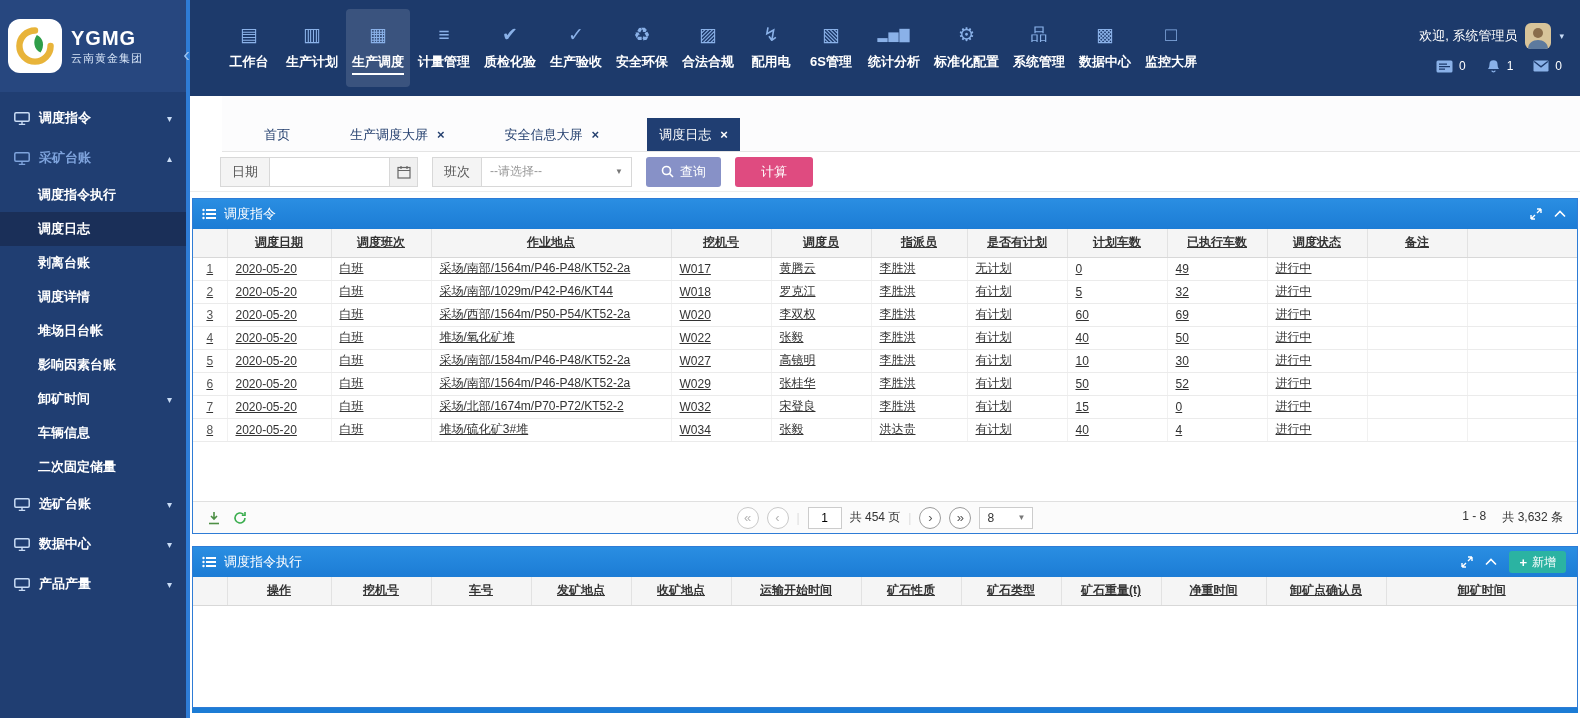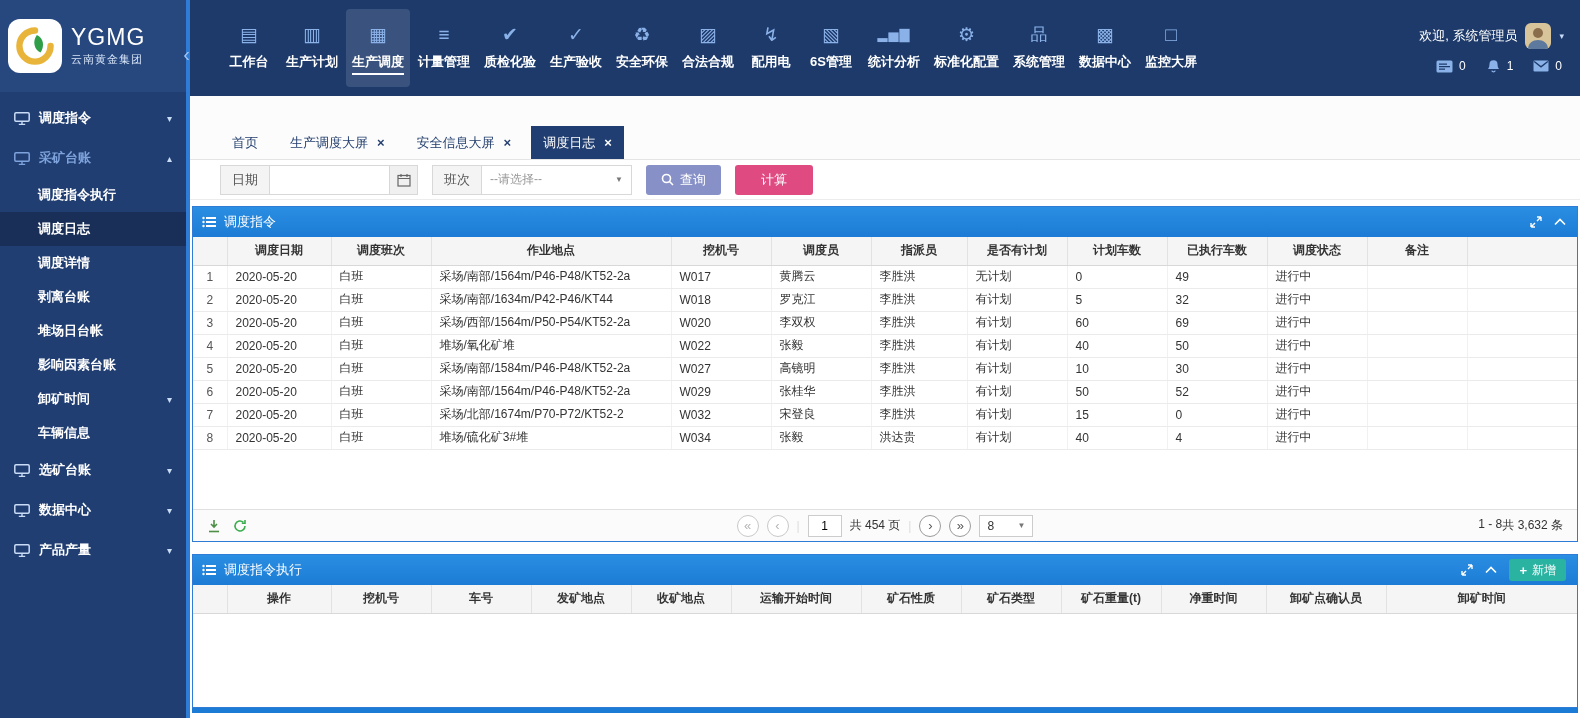--- a/index.html
+++ b/index.html
@@ -3,21 +3,21 @@
 <meta charset="utf-8">
 <style>
   *{margin:0;padding:0;box-sizing:border-box;}
   html,body{width:1580px;height:718px;}
   body{overflow:hidden;display:flex;font-family:"Liberation Sans","DejaVu Sans",sans-serif;font-size:12px;color:#333;background:#fff;}
 
   
   .sidebar{width:190px;flex-shrink:0;background:var(--sidebar-bg,#203e72);border-right:4px solid var(--accent-blue,#2e7cd6);display:flex;flex-direction:column;position:relative;}
   .logo{height:92px;display:flex;align-items:center;gap:9px;padding:0 8px;background:#27477f;flex-shrink:0;}
   .logo-badge{width:54px;height:54px;background:#fff;border-radius:12px;display:flex;align-items:center;justify-content:center;flex-shrink:0;}
-  .logo-title{font-size:23px;font-weight:normal;color:#fff;letter-spacing:1px;line-height:1.1;}
+  .logo-title{font-size:20px;font-weight:bold;color:#fff;letter-spacing:1px;line-height:1.1;}
   .logo-sub{font-size:11px;color:#d6e4f7;margin-top:2px;letter-spacing:1px;}
   .collapse-handle{position:absolute;top:44px;right:-4px;color:#9dc3f0;font-size:20px;line-height:1;z-index:5;cursor:pointer;}
   .side-menu{flex:1;padding-top:6px;overflow:hidden;}
   .side-item{height:40px;display:flex;align-items:center;gap:9px;padding:0 14px;color:#fff;font-size:13px;font-weight:bold;cursor:pointer;}
   .side-icon{display:flex;color:#c9dcf5;}
   .side-item.open{color:#7ea3dc;}
   .side-item.open .side-icon{color:#7ea3dc;}
   .side-caret{margin-left:auto;font-size:10px;color:#c9dcf5;}
   .side-subitem{height:34px;display:flex;align-items:center;padding:0 14px 0 38px;color:#fff;font-size:13px;font-weight:bold;cursor:pointer;}
   .side-subitem.active{background:#1a2f58;}
@@ -36,21 +36,21 @@
   .user-area{margin-left:auto;display:flex;flex-direction:column;align-items:flex-end;gap:10px;color:#fff;}
   .user-row{display:flex;align-items:center;gap:8px;font-size:13px;cursor:pointer;white-space:nowrap;}
   .avatar{width:26px;height:26px;border-radius:6px;overflow:hidden;display:flex;flex-shrink:0;}
   .user-caret{font-size:9px;color:#c9dcf5;}
   .badge-row{display:flex;align-items:center;gap:20px;padding-right:2px;}
   .badge{display:flex;align-items:center;gap:6px;cursor:pointer;}
   .badge-icon{display:flex;}
   .badge-count{font-size:12px;color:#fff;}
 
   
-  .tabbar{height:64px;background:#fcfcfd;border-bottom:1px solid #e4e4e4;display:flex;align-items:flex-end;padding:0 0 0 30px;gap:8px;flex-shrink:0;}
+  .tabbar{height:56px;background:#fcfcfd;border-bottom:1px solid #e4e4e4;display:flex;align-items:flex-end;padding:0 0 0 30px;gap:36px;flex-shrink:0;margin-left:32px;}
   .tab{height:33px;display:flex;align-items:center;gap:9px;font-size:13px;color:#25406f;padding:0 12px;cursor:pointer;white-space:nowrap;}
   .tab.active{background:var(--active-tab,#203e72);color:#fff;}
   .tab-close{font-size:13px;font-weight:bold;line-height:1;}
 
   
   .filterbar{height:40px;background:#fff;display:flex;align-items:center;gap:14px;padding:0 0 0 30px;border-bottom:1px solid #ececec;flex-shrink:0;}
   .input-group{display:flex;height:30px;}
   .input-label{background:#f4f4f4;border:1px solid #d8d8d8;display:flex;align-items:center;padding:0 11px;font-size:13px;color:#555;}
   .date-input{width:120px;border:1px solid #d8d8d8;border-left:none;padding:0 8px;font-size:12px;outline:none;color:#333;font-family:inherit;}
   .calendar-btn{width:28px;background:#f0f0f0;border:1px solid #d8d8d8;border-left:none;display:flex;align-items:center;justify-content:center;cursor:pointer;}
@@ -66,36 +66,36 @@
   .panel1{height:336px;flex-shrink:0;}
   .panel-gap{height:12px;flex-shrink:0;}
   .panel2{flex:1;}
   .panel-header{height:30px;flex-shrink:0;background:linear-gradient(#2a8ee2,var(--panel-header,#1c7cd5));color:#fff;display:flex;align-items:center;gap:8px;padding:0 9px;font-size:13px;}
   .panel-title{white-space:nowrap;}
   .panel-tools{margin-left:auto;display:flex;align-items:center;gap:12px;padding-right:2px;}
   .tool{display:flex;cursor:pointer;align-items:center;}
   .btn-add{height:22px;background:var(--add-button,#2bb3a2);border:none;border-radius:3px;color:#fff;font-size:12px;display:flex;align-items:center;gap:5px;padding:0 10px;cursor:pointer;font-family:inherit;}
   .btn-add .plus{font-size:13px;font-weight:bold;line-height:1;}
   .table-area{flex:1;overflow:hidden;}
-  table{width:100%;border-collapse:collapse;table-layout:fixed;}
+  table{width:100%;border-collapse:collapse;table-layout:fixed;text-decoration:underline;}
   th{height:28px;background:#f5f5f5;border-bottom:1px solid #d8d8d8;border-right:1px solid #e2e2e2;font-size:12px;font-weight:bold;color:#333;text-align:center;padding:0 4px;overflow:hidden;white-space:nowrap;}
   td{height:23px;border-bottom:1px solid #ebebeb;border-right:1px solid #f1f1f1;font-size:12px;color:#333;padding:0 8px;overflow:hidden;white-space:nowrap;text-align:left;}
   td.rownum{text-align:center;padding:0 2px;color:#555;}
   th:last-child,td:last-child{border-right:none;}
 
   
   .pager{height:32px;flex-shrink:0;border-top:1px solid #e0e0e0;background:#fbfbfb;display:flex;align-items:center;padding:0 14px;}
   .pager-left{display:flex;align-items:center;gap:12px;width:220px;}
   .pager-center{flex:1;display:flex;align-items:center;justify-content:center;gap:8px;color:#333;}
   .pager-btn{width:22px;height:22px;border:1px solid #c9c9c9;border-radius:50%;background:#fff;display:flex;align-items:center;justify-content:center;color:#b5b5b5;font-size:13px;cursor:pointer;line-height:1;}
   .pager-btn.enabled{color:#555;border-color:#9b9b9b;}
   .pager-sep{color:#ddd;}
   .page-input{width:34px;height:22px;border:1px solid #ccc;text-align:center;font-size:12px;outline:none;font-family:inherit;}
   .page-size{width:54px;height:22px;border:1px solid #ccc;background:#fff;display:flex;align-items:center;justify-content:space-between;padding:0 7px;cursor:pointer;color:#333;}
-  .pager-right{width:220px;display:flex;justify-content:flex-end;color:#333;white-space:nowrap;}
+  .pager-right{width:220px;display:flex;justify-content:flex-end;gap:16px;color:#333;white-space:nowrap;}
   .bottom-strip{height:5px;background:var(--panel-header,#1c7cd5);flex-shrink:0;}
 </style>
 </head>
 <body>
 
 <div class="sidebar">
   <div class="logo">
     <div class="logo-badge">
       <svg width="44" height="44" viewBox="0 0 48 48">
           <path d="M24 7a17 17 0 1 0 17 17" fill="none" stroke="#e8b43a" stroke-width="7" stroke-linecap="round"></path>
@@ -128,37 +128,40 @@
         <span class="side-label">采矿台账</span>
         <span class="side-caret">▴</span>
       </div>
       <div class="side-subitem">
         <span>调度指令执行</span>
       </div>
       <div class="side-subitem active">
         <span>调度日志</span>
       </div>
       <div class="side-subitem">
+        <span>剥离台账</span>
+      </div>
+      <div class="side-subitem">
         <span>调度详情</span>
-      </div>
-      <div class="side-subitem">
-        <span>剥离台账</span>
       </div>
       <div class="side-subitem">
         <span>堆场日台帐</span>
       </div>
       <div class="side-subitem">
         <span>影响因素台账</span>
       </div>
       <div class="side-subitem">
         <span>卸矿时间</span>
         <span class="side-caret">▾</span>
       </div>
       <div class="side-subitem">
         <span>车辆信息</span>
+      </div>
+      <div class="side-subitem">
+        <span>二次固定储量</span>
       </div>
       <div class="side-item">
         <span class="side-icon">
           <svg width="16" height="13" viewBox="0 0 16 13">
             <rect x="0.8" y="0.8" width="14.4" height="8.4" rx="1.2" fill="none" stroke="currentColor" stroke-width="1.5"></rect>
             <path d="M8 9.6v2.2M4.8 12.4h6.4" stroke="currentColor" stroke-width="1.4" fill="none"></path>
           </svg>
         </span>
         <span class="side-label">选矿台账</span>
         <span class="side-caret">▾</span>
@@ -425,21 +428,21 @@
                 <td>0</td>
                 <td>49</td>
                 <td>进行中</td>
                 <td></td>
                 <td></td>
               </tr>
               <tr>
                 <td class="rownum">2</td>
                 <td>2020-05-20</td>
                 <td>白班</td>
-                <td>采场/南部/1634m/P42-P46/KT44</td>
+                <td>采场/南部/1029m/P42-P46/KT44</td>
                 <td>W018</td>
                 <td>罗克江</td>
                 <td>李胜洪</td>
                 <td>有计划</td>
                 <td>5</td>
                 <td>32</td>
                 <td>进行中</td>
                 <td></td>
                 <td></td>
               </tr>

